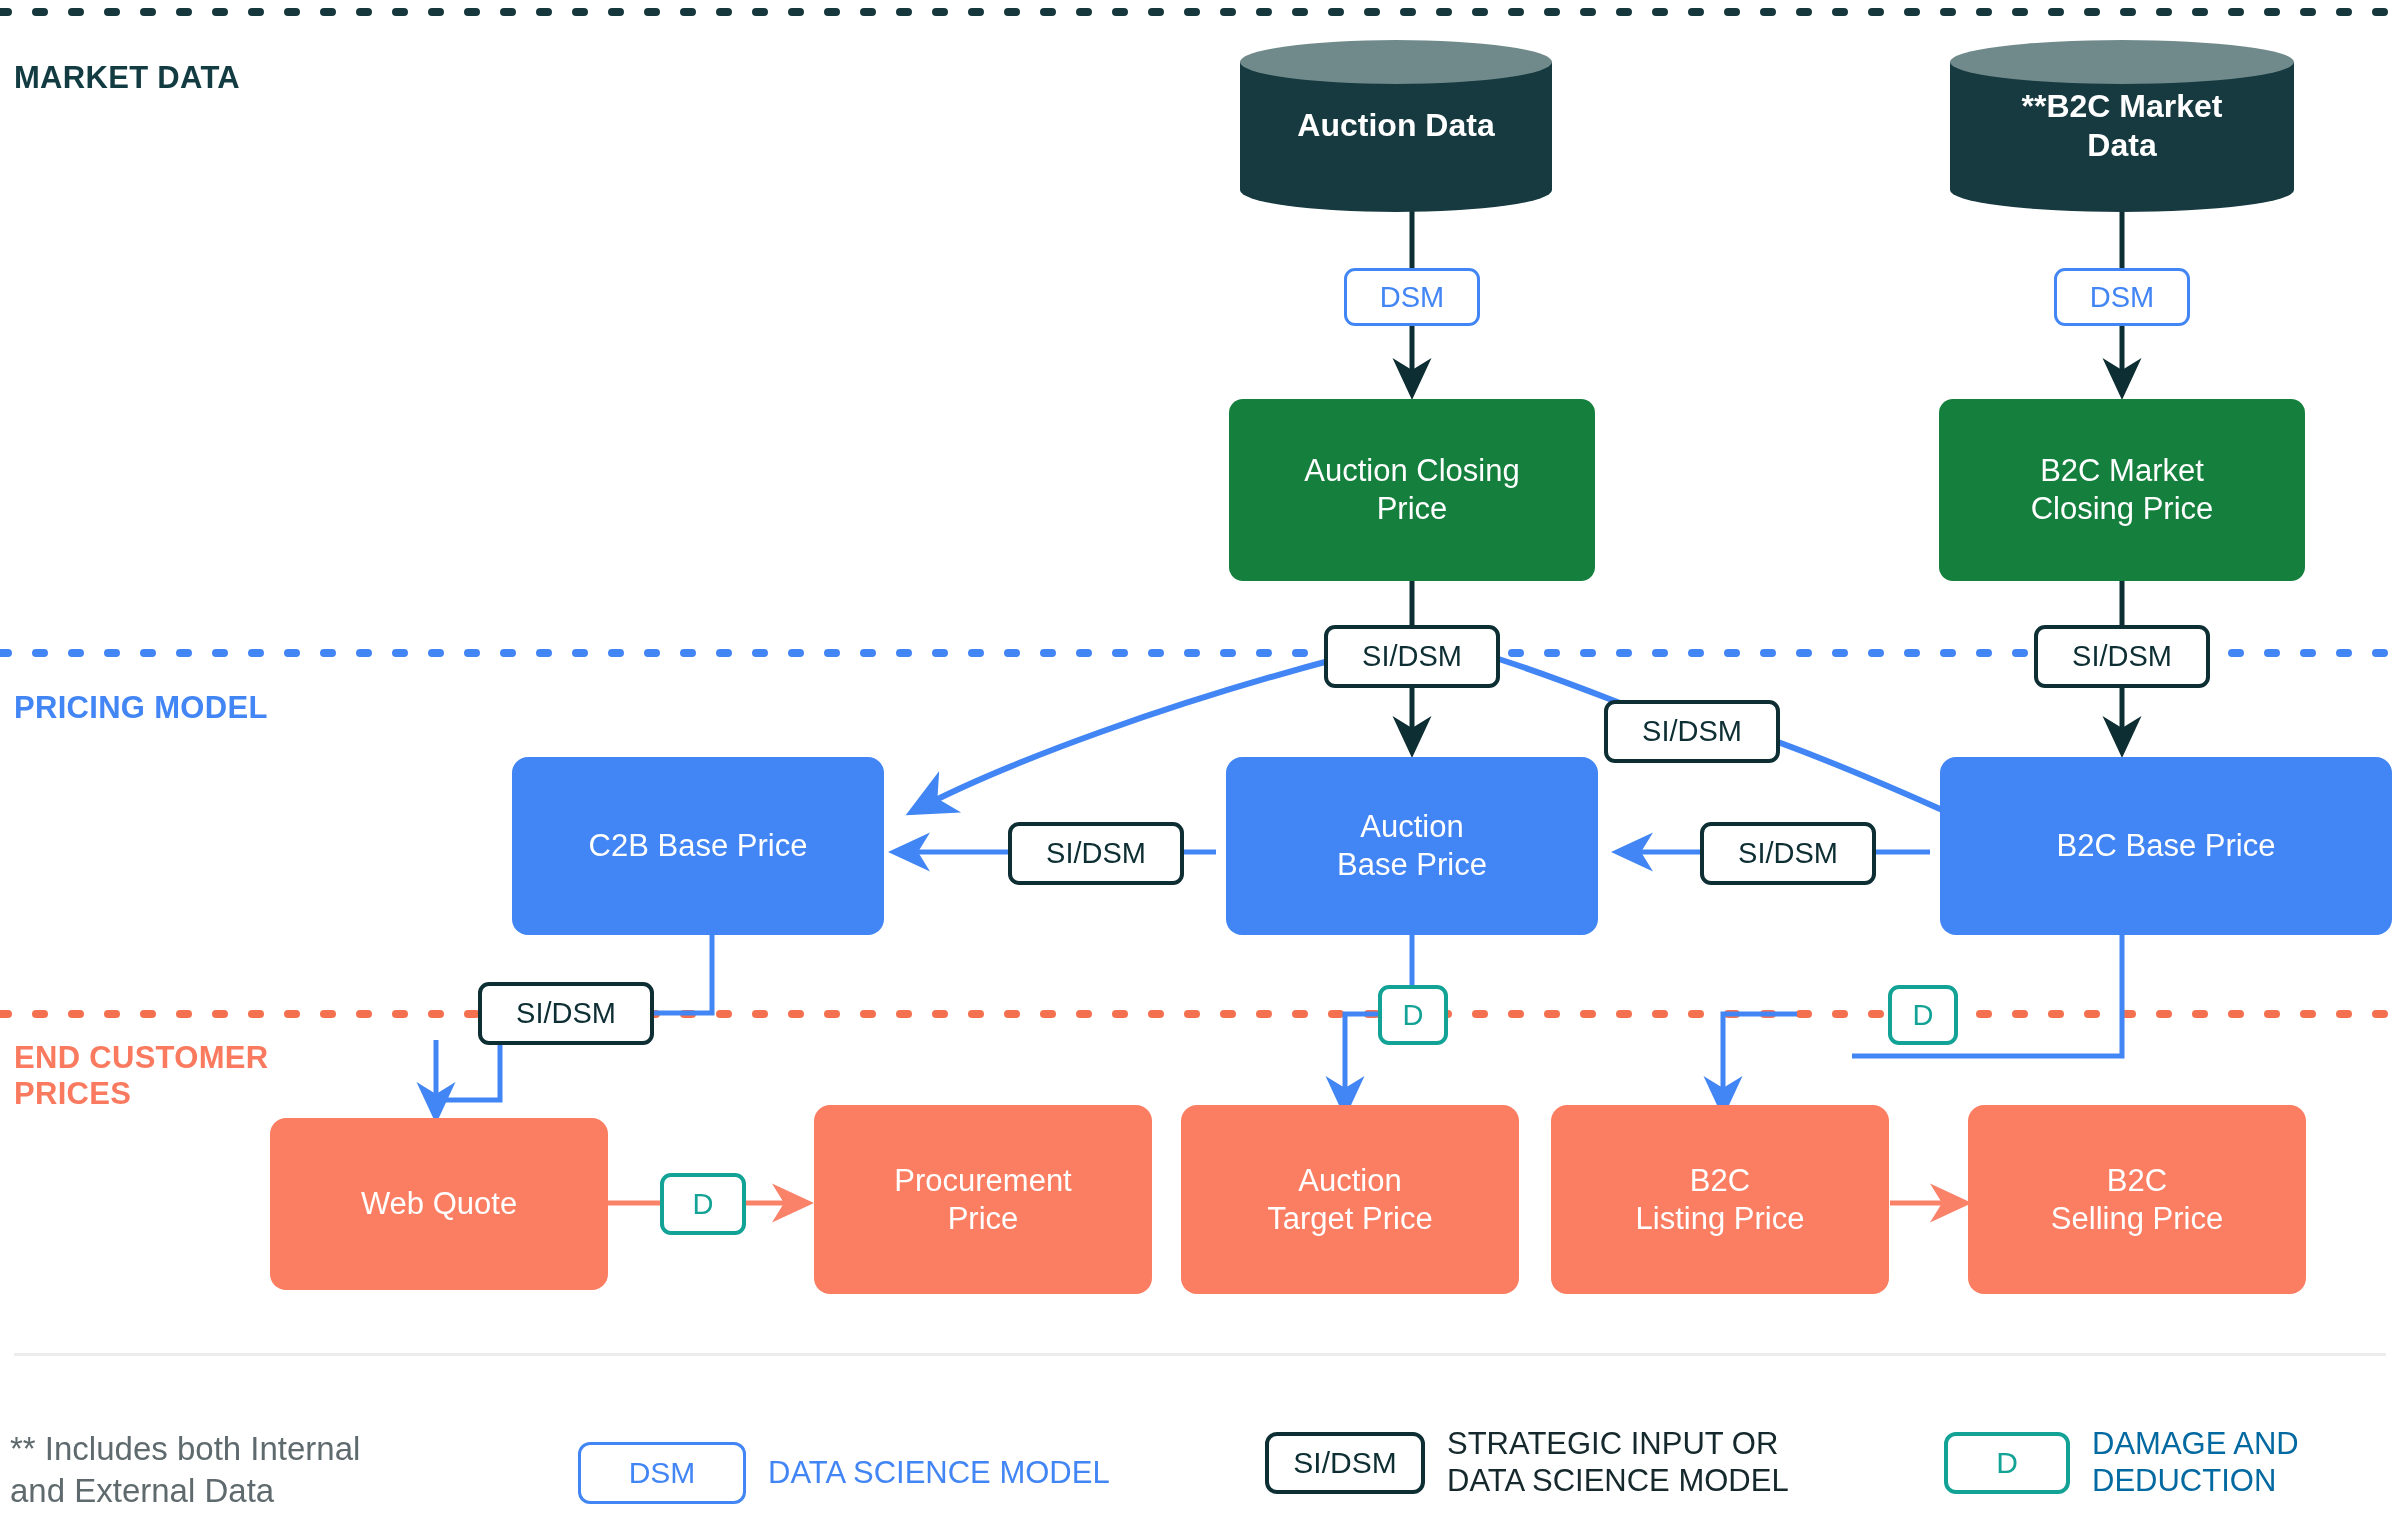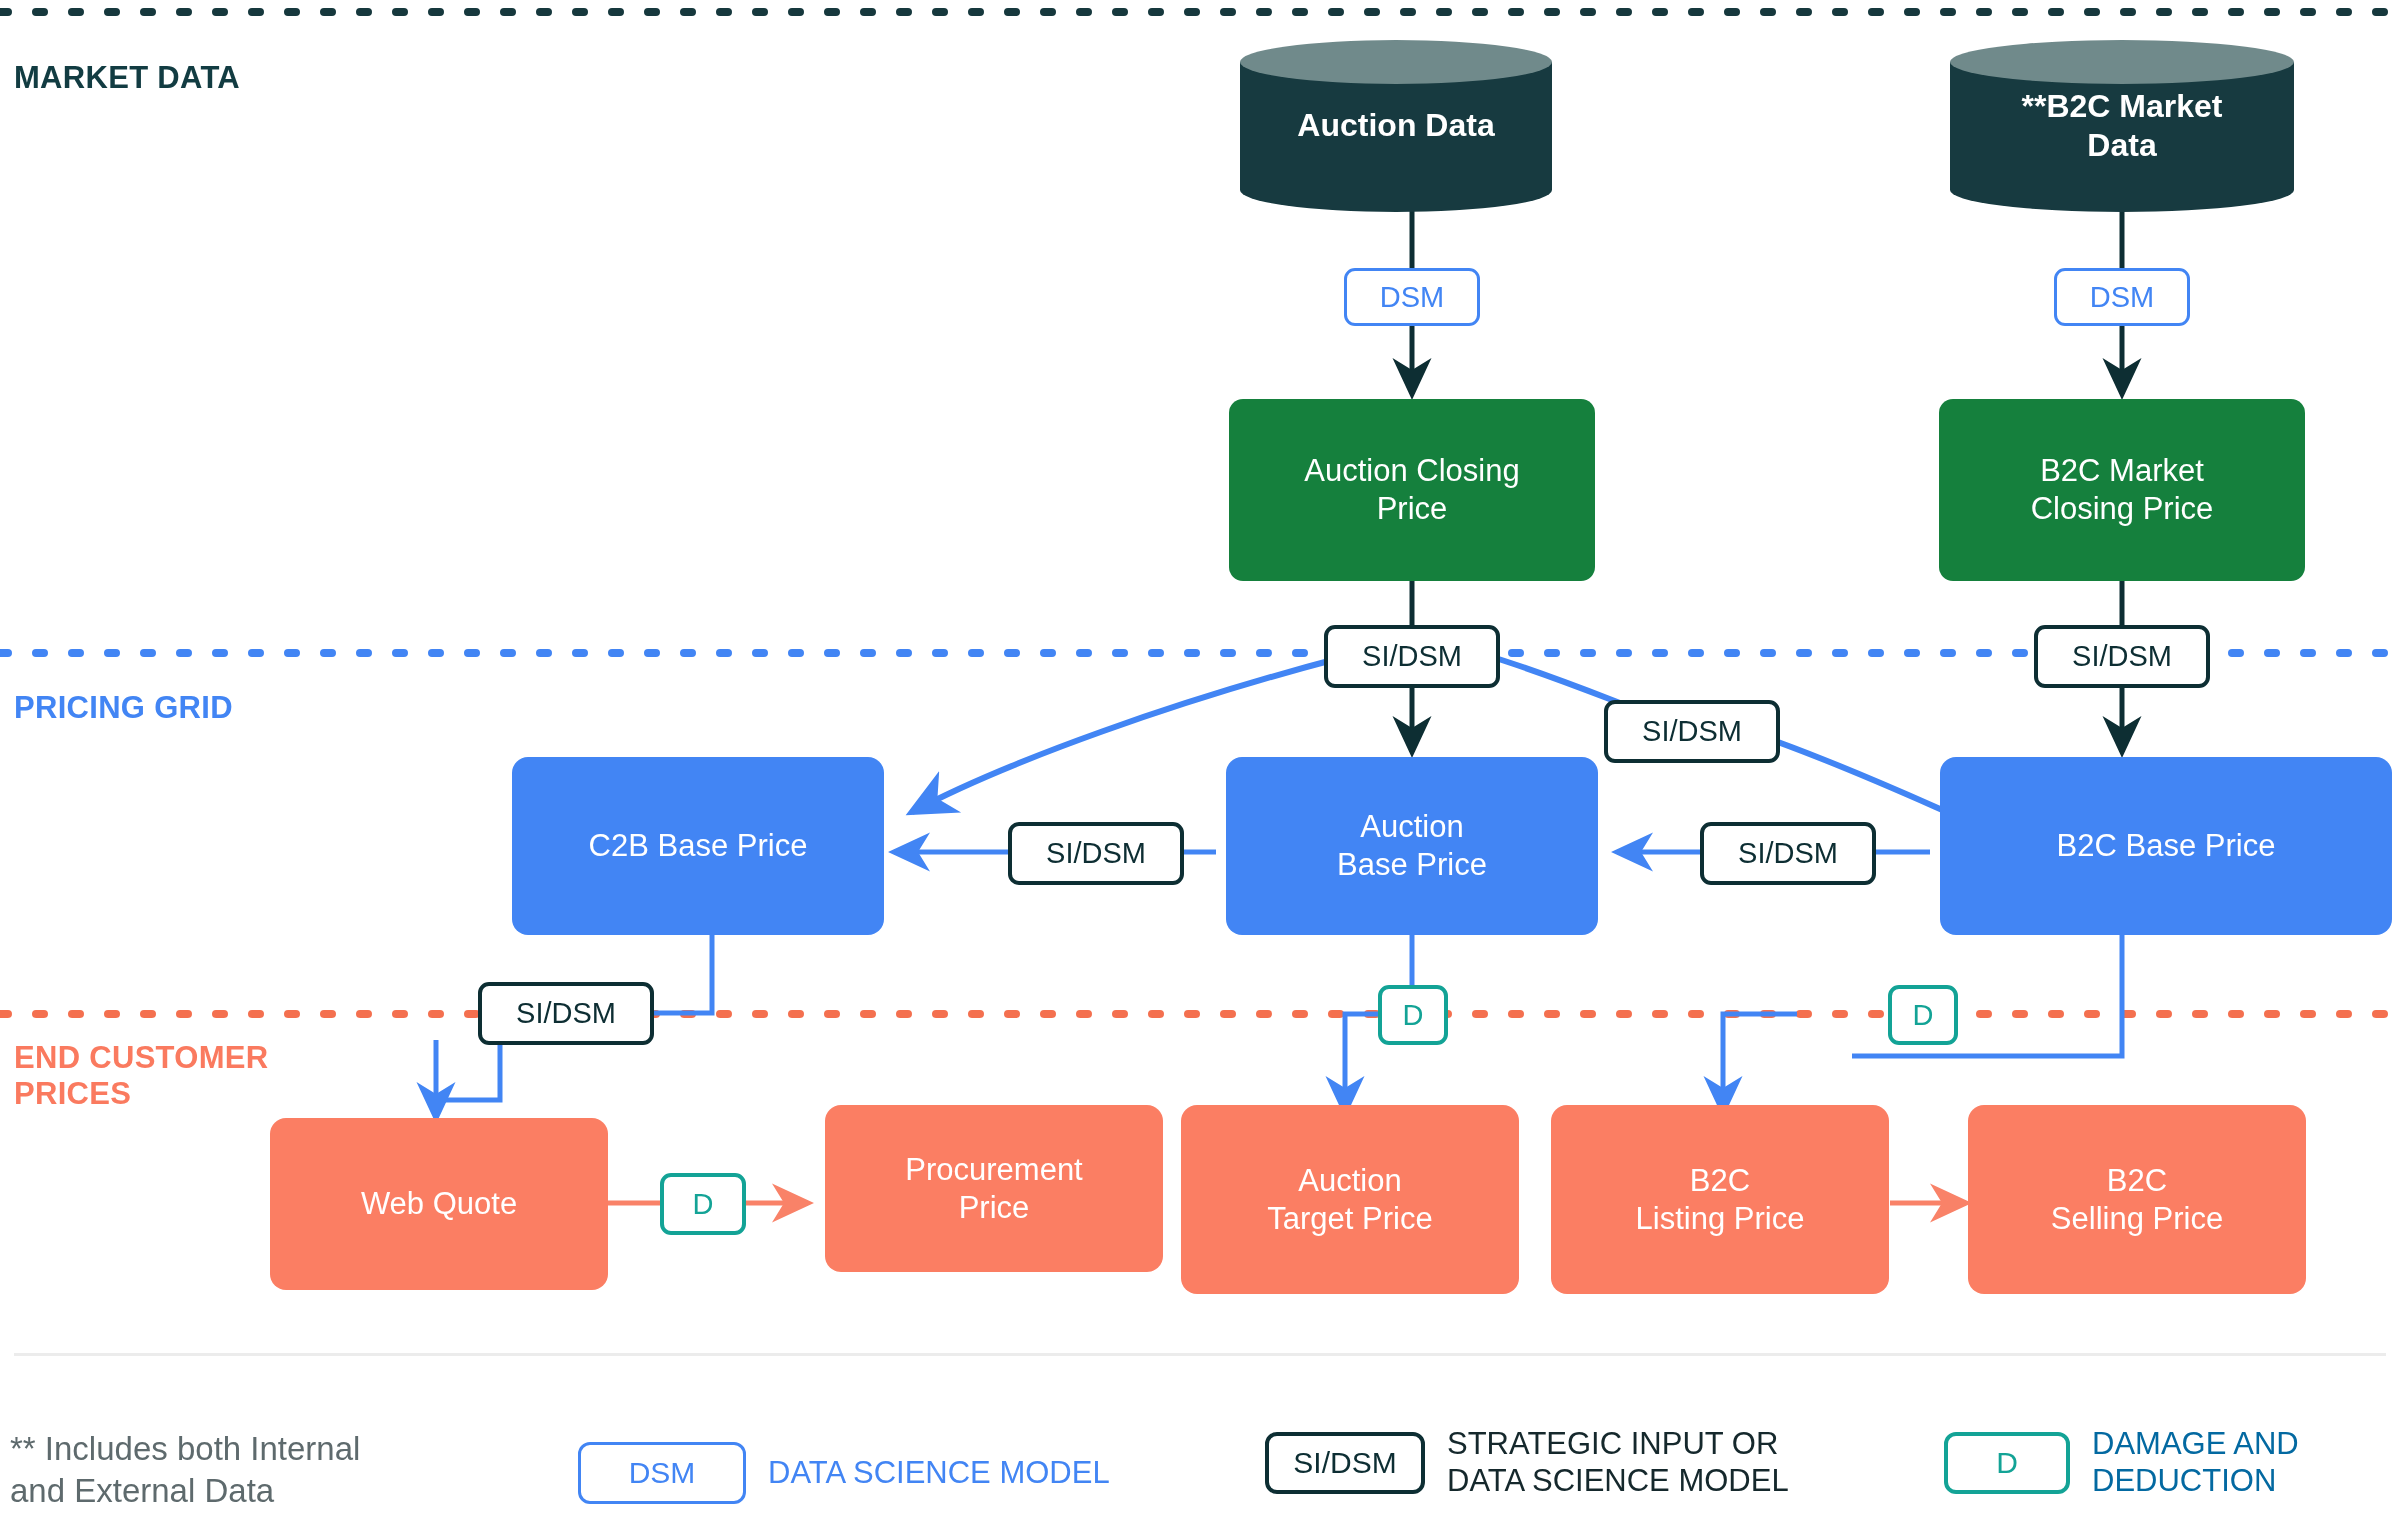--- a/index.html
+++ b/index.html
@@ -169,21 +169,21 @@
     <path d="M2122,935 L2122,1056 L1852,1056" fill="none" stroke="#4285f4" stroke-width="5"></path>
     <path d="M1797,1014 L1723,1014 L1723,1112" fill="none" stroke="#4285f4" stroke-width="5" marker-end="url(#ah-blue)"></path>
 
     <line x1="608" y1="1203" x2="660" y2="1203" stroke="#f98268" stroke-width="5"></line>
     <line x1="745" y1="1203" x2="808" y2="1203" stroke="#f98268" stroke-width="5" marker-end="url(#ah-salmon)"></line>
 
     <line x1="1890" y1="1203" x2="1966" y2="1203" stroke="#f98268" stroke-width="5" marker-end="url(#ah-salmon)"></line>
   </svg>
 
   <div class="band-label" id="label-market">MARKET DATA</div>
-  <div class="band-label" id="label-pricing">PRICING GRID</div>
+  <div class="band-label" id="label-pricing">PRICING MODEL</div>
   <div class="band-label" id="label-endcust">END CUSTOMER
 PRICES</div>
 
   <div class="cylinder" style="left:1240px; top:40px; width:312px; height:172px;">
     <div class="cyl-bottom"></div>
     <div class="cyl-body"></div>
     <div class="cyl-top"></div>
     <div class="cyl-text">Auction Data</div>
   </div>
 
@@ -229,21 +229,21 @@
 
   <div class="badge dmg" style="left:1378px; top:985px; width:70px; height:60px;">D</div>
   <div class="badge dmg" style="left:1888px; top:985px; width:70px; height:60px;">D</div>
 
   <div class="node salmon" style="left:270px; top:1118px; width:338px; height:172px;">
     <span>Web Quote</span>
   </div>
 
   <div class="badge dmg" style="left:660px; top:1173px; width:86px; height:62px;">D</div>
 
-  <div class="node salmon" style="left:814px; top:1105px; width:338px; height:167px;margin-left:11px;">
+  <div class="node salmon" style="left:814px; top:1105px; width:338px; height:189px;">
     <span>Procurement
 Price</span>
   </div>
   <div class="node salmon" style="left:1181px; top:1105px; width:338px; height:189px;">
     <span>Auction
 Target Price</span>
   </div>
   <div class="node salmon" style="left:1551px; top:1105px; width:338px; height:189px;">
     <span>B2C
 Listing Price</span>

